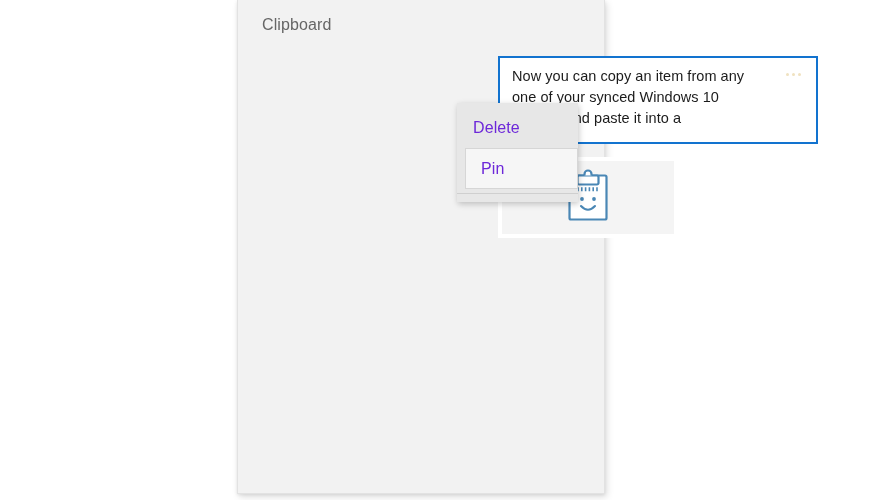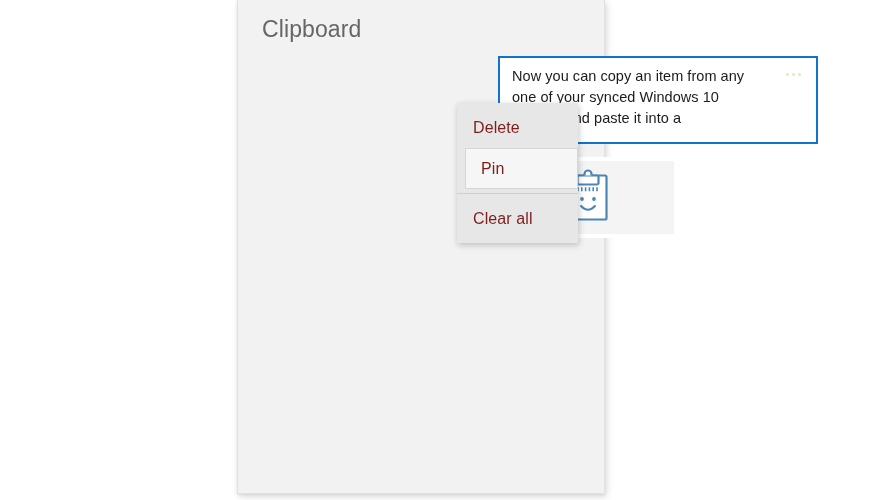--- a/index.html
+++ b/index.html
@@ -27,21 +27,21 @@
     border: 1px solid #e2e2e2;
     border-top: none;
     box-sizing: border-box;
     box-shadow: 2px 3px 7px rgba(0,0,0,0.13), 0 1px 3px rgba(0,0,0,0.08);
   }
 
   #panel-title {
     position: absolute;
     left: 24px;
     top: 16px;
-    font-size: 23px;
+    font-size: 16px;
     color: #666666;
     letter-spacing: 0.1px;
     font-weight: 400;
   }
 
   
   #clip-item-card {
     position: absolute;
     left: 260px;  
     top: 56px;
@@ -105,21 +105,21 @@
     box-shadow: 1px 2px 6px rgba(0,0,0,0.22);
     padding: 4px 0 4px 0;
     box-sizing: border-box;
   }
   .menu-item {
     height: 41px;
     display: flex;
     align-items: center;
     padding-left: 16px;
     font-size: 16px;
-    color: #7f1d1d;
+    color: #6d28d9;
     box-sizing: border-box;
     letter-spacing: 0.1px;
   }
   .menu-item.hovered {
     background: #f6f6f6;
     border: 1px solid #d6d6d6;
     padding-left: 15px;
     margin-left: 8px;
   }
   .menu-separator {
@@ -165,14 +165,13 @@
 </div>
 
 <div id="context-menu">
 
   <div class="menu-item">Delete</div>
 
   <div class="menu-item hovered">Pin</div>
 
   <div class="menu-separator"></div>
 
-  <div class="menu-item">Clear all</div>
 </div>
 
 </body></html>

